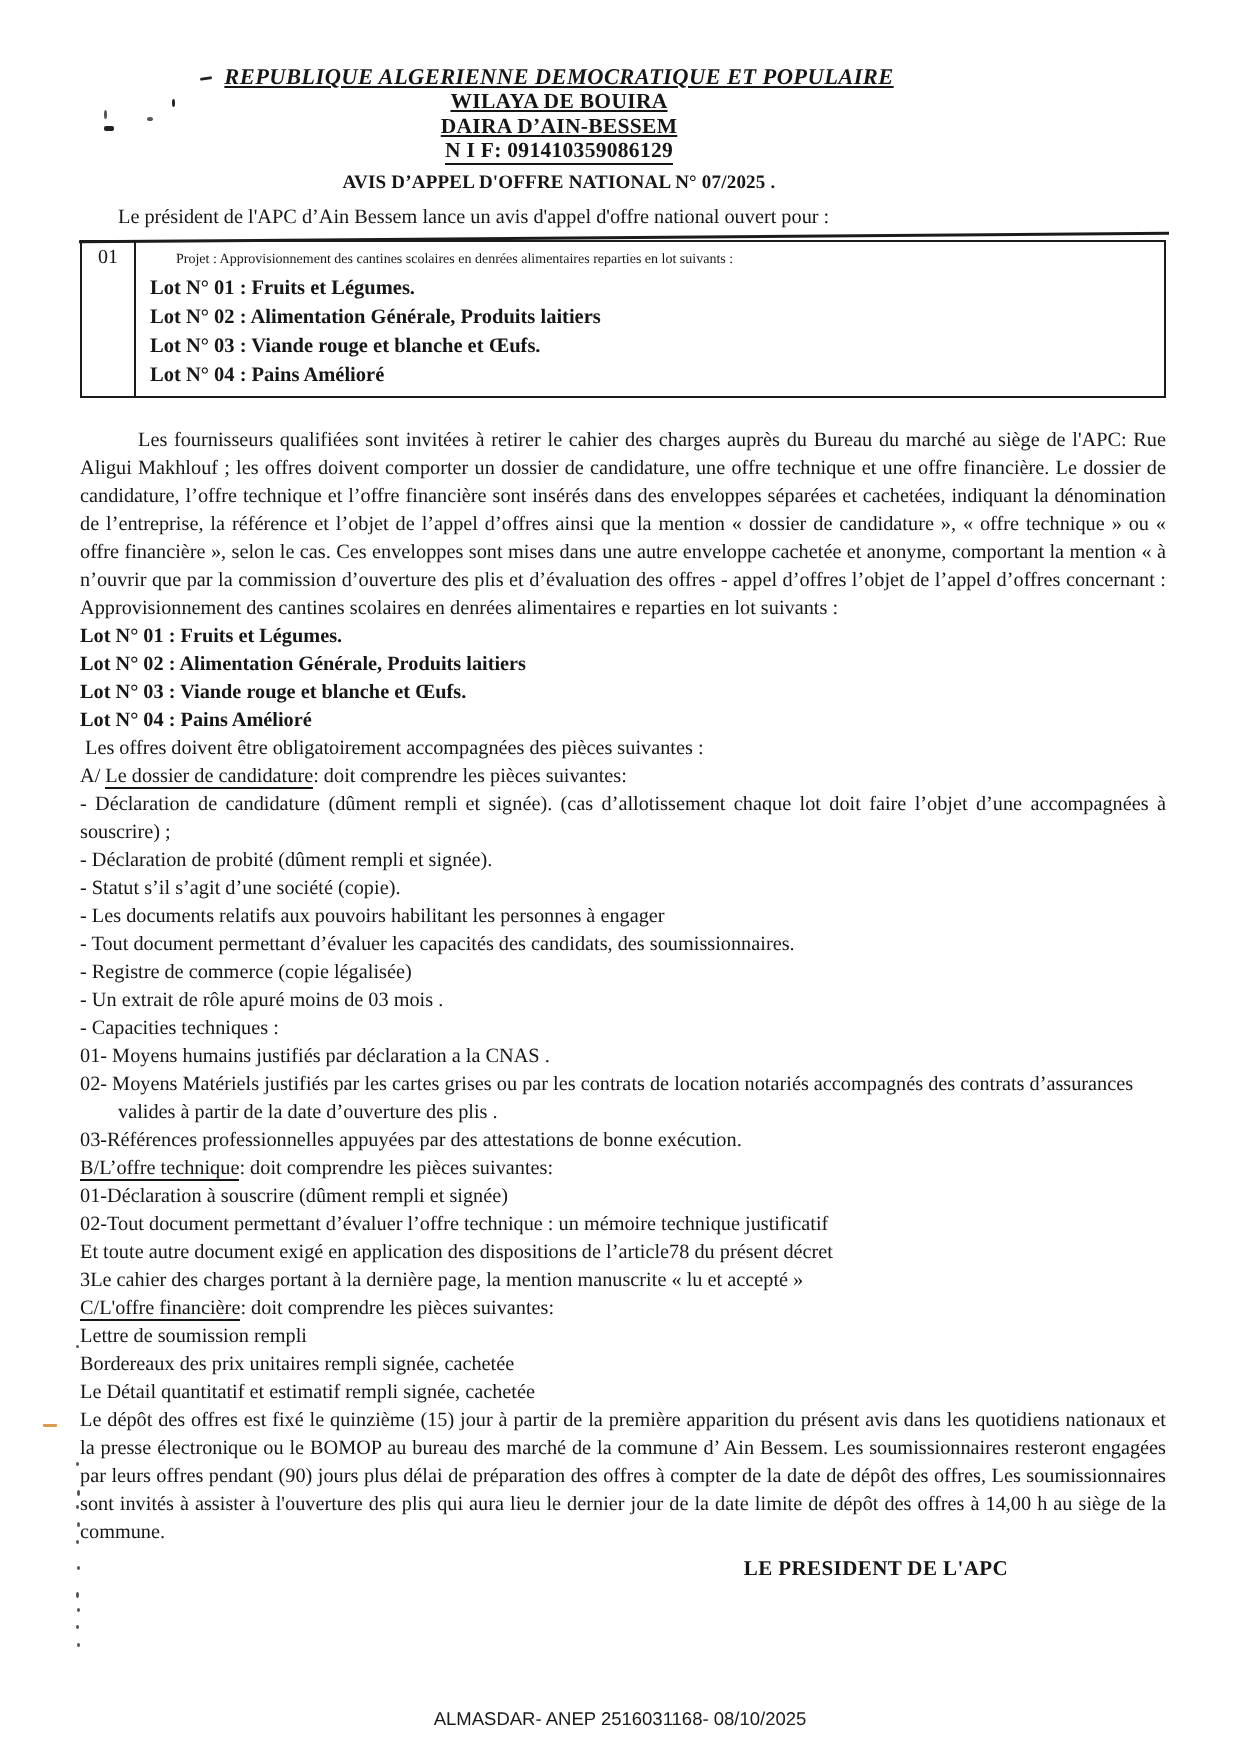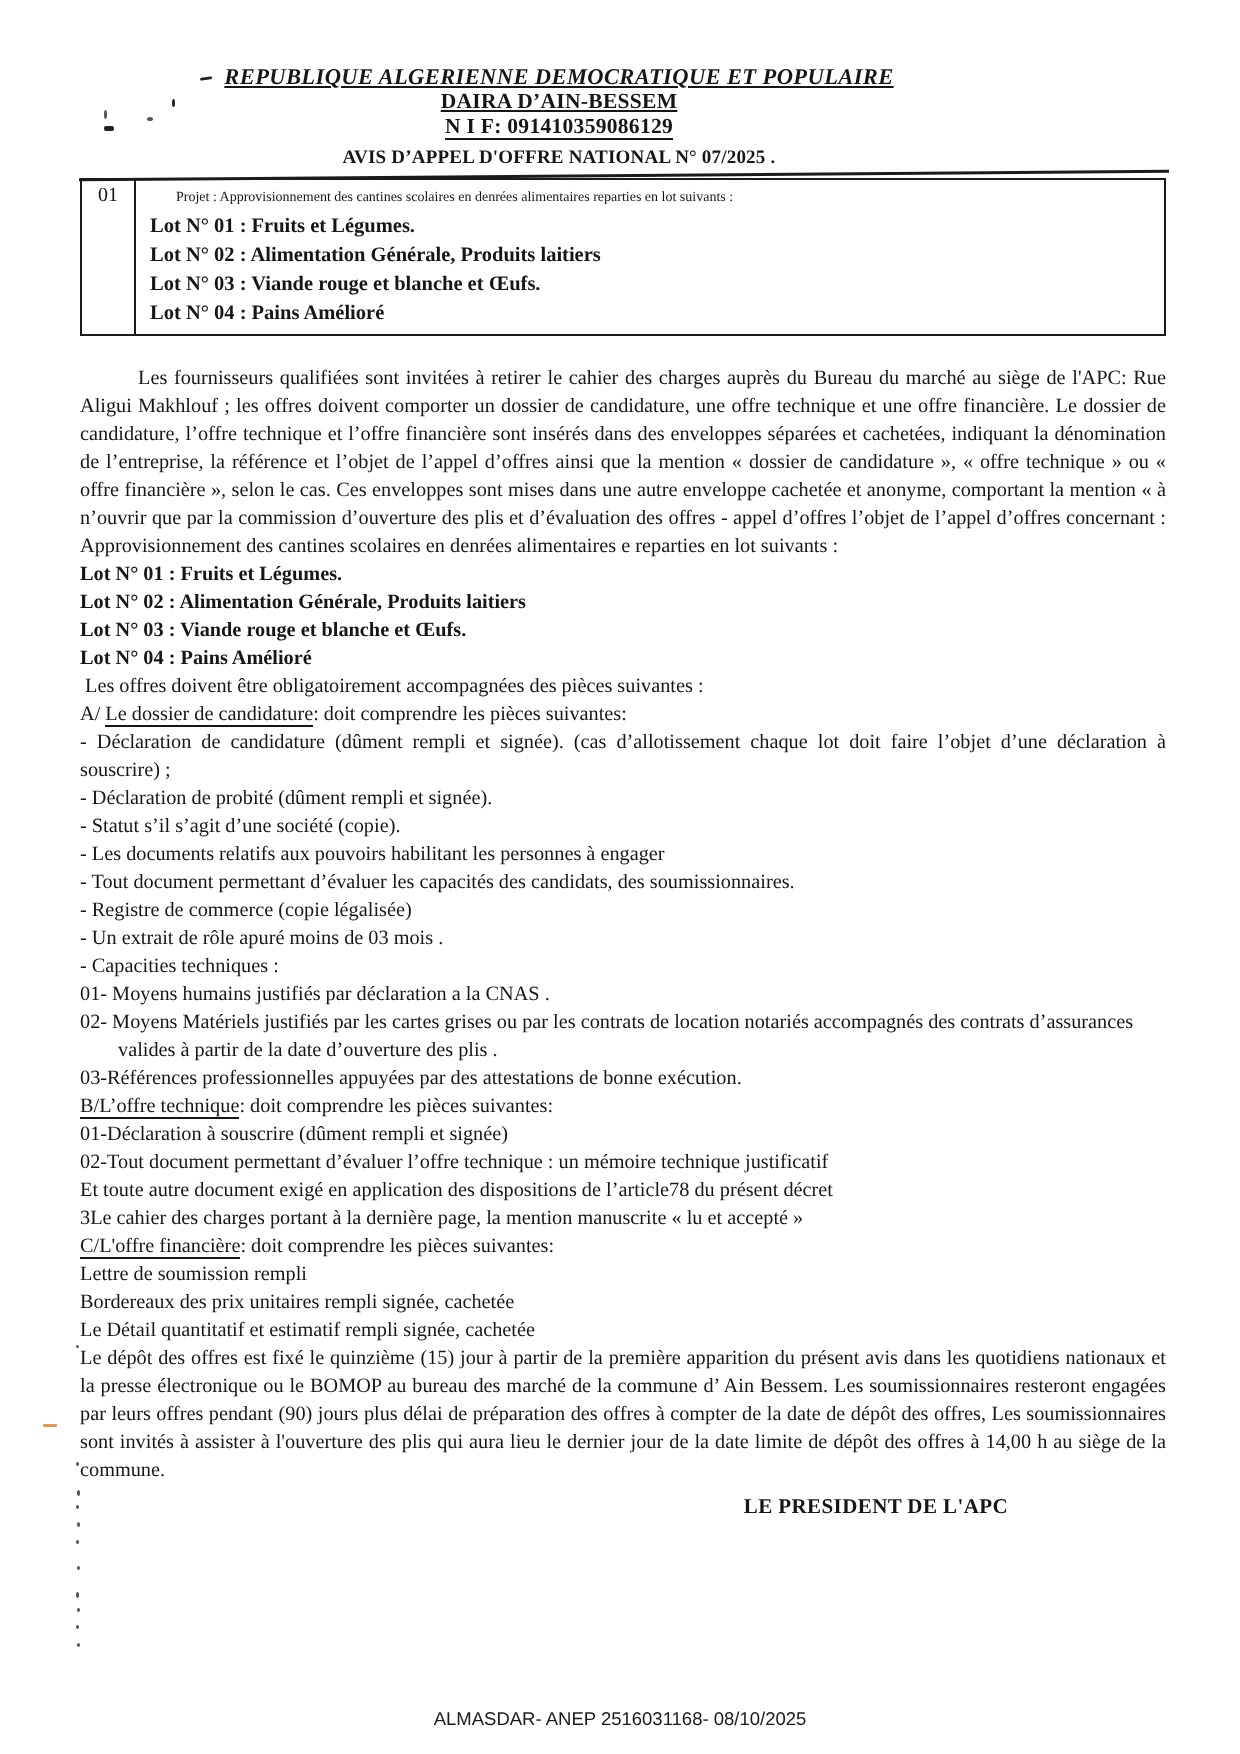--- a/index.html
+++ b/index.html
@@ -42,26 +42,28 @@
 </style>
 </head>
 <body>
 
 <div class="page">
 
   <div class="doc">
 
     <div class="hdr">
       <div class="hdr-republic">REPUBLIQUE ALGERIENNE DEMOCRATIQUE ET POPULAIRE</div>
+      <div class="hdr-line">WILAYA DE BOUIRA</div>
       <div class="hdr-line">DAIRA D’AIN-BESSEM</div>
       <div class="hdr-line"><span class="u">N I F: 091410359086129</span></div>
     </div>
 
     <div class="avis">AVIS D’APPEL D'OFFRE NATIONAL N° 07/2025 .</div>
 
+    <div class="intro bodytext">Le président de l'APC d’Ain Bessem lance un avis d'appel d'offre national ouvert pour :</div>
 
     <div class="tbl">
       <div class="tbl-num">01</div>
       <div class="tbl-body">
         <div class="tbl-project">Projet : Approvisionnement des cantines scolaires en denrées alimentaires reparties en lot suivants :</div>
         <div class="tbl-lot">Lot  N° 01 : Fruits et Légumes.</div>
         <div class="tbl-lot">Lot N° 02 : Alimentation Générale, Produits laitiers</div>
         <div class="tbl-lot">Lot N° 03 : Viande rouge et blanche et Œufs.</div>
         <div class="tbl-lot">Lot  N° 04 : Pains  Amélioré</div>
       </div>
@@ -72,21 +74,21 @@
 
       <div class="lot-b">Lot  N° 01 : Fruits et Légumes.</div>
       <div class="lot-b">Lot N° 02 : Alimentation Générale, Produits laitiers</div>
       <div class="lot-b">Lot N° 03 : Viande rouge et blanche et Œufs.</div>
       <div class="lot-b">Lot  N° 04 : Pains  Amélioré</div>
 
       <div class="pieces-intro">Les offres doivent être obligatoirement accompagnées des pièces suivantes :</div>
 
       <div><span>A/ </span><span class="sec-u">Le dossier de candidature</span><span>: doit comprendre les pièces suivantes:</span></div>
 
-      <div class="closing">-  Déclaration de candidature   (dûment rempli et signée). (cas d’allotissement chaque lot doit faire l’objet d’une déclaration à souscrire) ;</div>
+      <div class="closing">-  Déclaration de candidature   (dûment rempli et signée). (cas d’allotissement chaque lot doit faire l’objet d’une accompagnées à souscrire) ;</div>
       <div>-  Déclaration de probité (dûment rempli et signée).</div>
       <div>- Statut s’il s’agit d’une société (copie).</div>
       <div>- Les documents relatifs aux pouvoirs habilitant les personnes à engager</div>
       <div>- Tout document permettant d’évaluer les capacités des candidats, des soumissionnaires.</div>
       <div>- Registre de commerce (copie légalisée)</div>
       <div>- Un extrait de rôle apuré moins de 03 mois .</div>
       <div>-    Capacities techniques :</div>
       <div>01- Moyens humains justifiés par déclaration a la CNAS .</div>
       <div class="hang">02- Moyens Matériels justifiés par les cartes grises ou par les contrats de location notariés accompagnés des contrats d’assurances valides à partir de la date d’ouverture des plis .</div>
       <div>03-Références professionnelles appuyées par des attestations de bonne exécution.</div>

